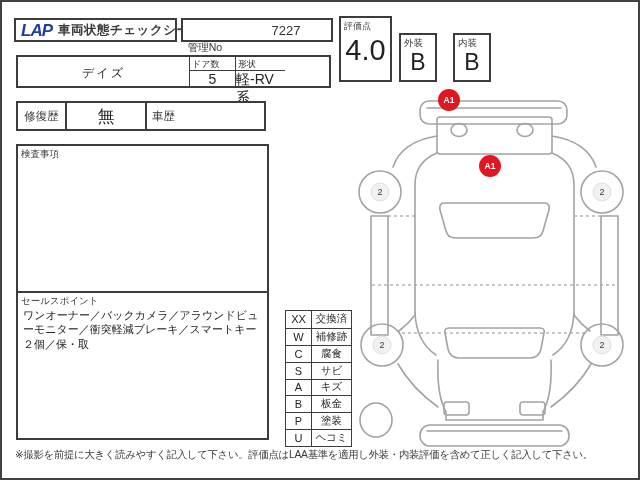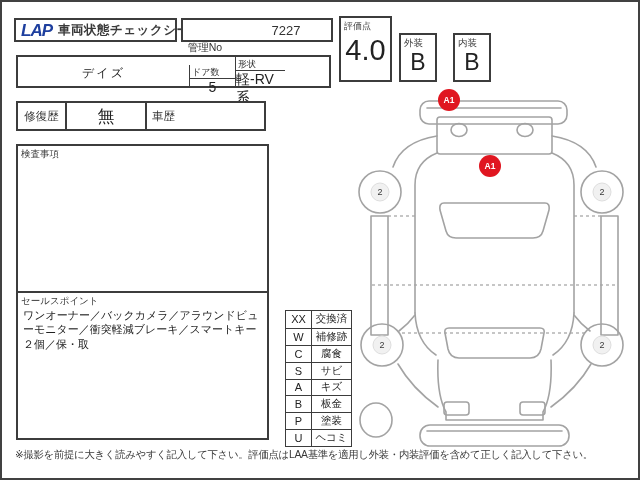--- a/index.html
+++ b/index.html
@@ -26,21 +26,21 @@
   .grade-val{position:absolute;left:0;right:0;top:14px;text-align:center;font-size:23px;color:#222;}
   .ext{left:397px;top:31px;} .int{left:451px;top:31px;}
   
   .veh{left:14px;top:53px;width:315px;height:33px;display:flex;}
   .veh-name{width:171px;position:relative;}
   .veh-name .lbl{position:absolute;top:1px;left:3px;font-size:9px;margin-top:44px;}
   .veh-name-val{position:absolute;left:0;right:0;top:8px;text-align:center;font-size:12px;letter-spacing:2px;color:#222;}
   .veh-col{border-left:1px solid #3c3c3c;display:flex;flex-direction:column;}
   .veh-col .h{height:12px;border-bottom:1px solid #3c3c3c;font-size:9px;padding:1px 2px 0;}
   .veh-col .v{flex:1;display:flex;align-items:center;justify-content:center;font-size:14px;position:relative;color:#222;}
-  .w-doors{width:45px;margin-top:8px;} .w-shape{width:49px;} .w-cap{width:50px;}
+  .w-doors{width:45px;} .w-shape{width:49px;} .w-cap{width:50px;}
   .cap-unit{position:absolute;right:2px;bottom:0;font-size:9px;color:#333;}
   
   .hist{left:14px;top:99px;width:250px;height:30px;display:flex;}
   .hist-cell{display:flex;align-items:center;justify-content:center;border-left:2px solid #3c3c3c;}
   .hist-cell:first-child{border-left:none;}
   .h-l1{width:47px;font-size:11.5px;} .h-v1{width:78px;font-size:17px;color:#222;}
   .h-l2{width:33px;font-size:11.5px;} .h-v2{flex:1;font-size:14px;color:#222;}
   
   .insp{left:14px;top:142px;width:253px;height:149px;}
   .insp .lbl{position:absolute;top:2px;left:3px;}

